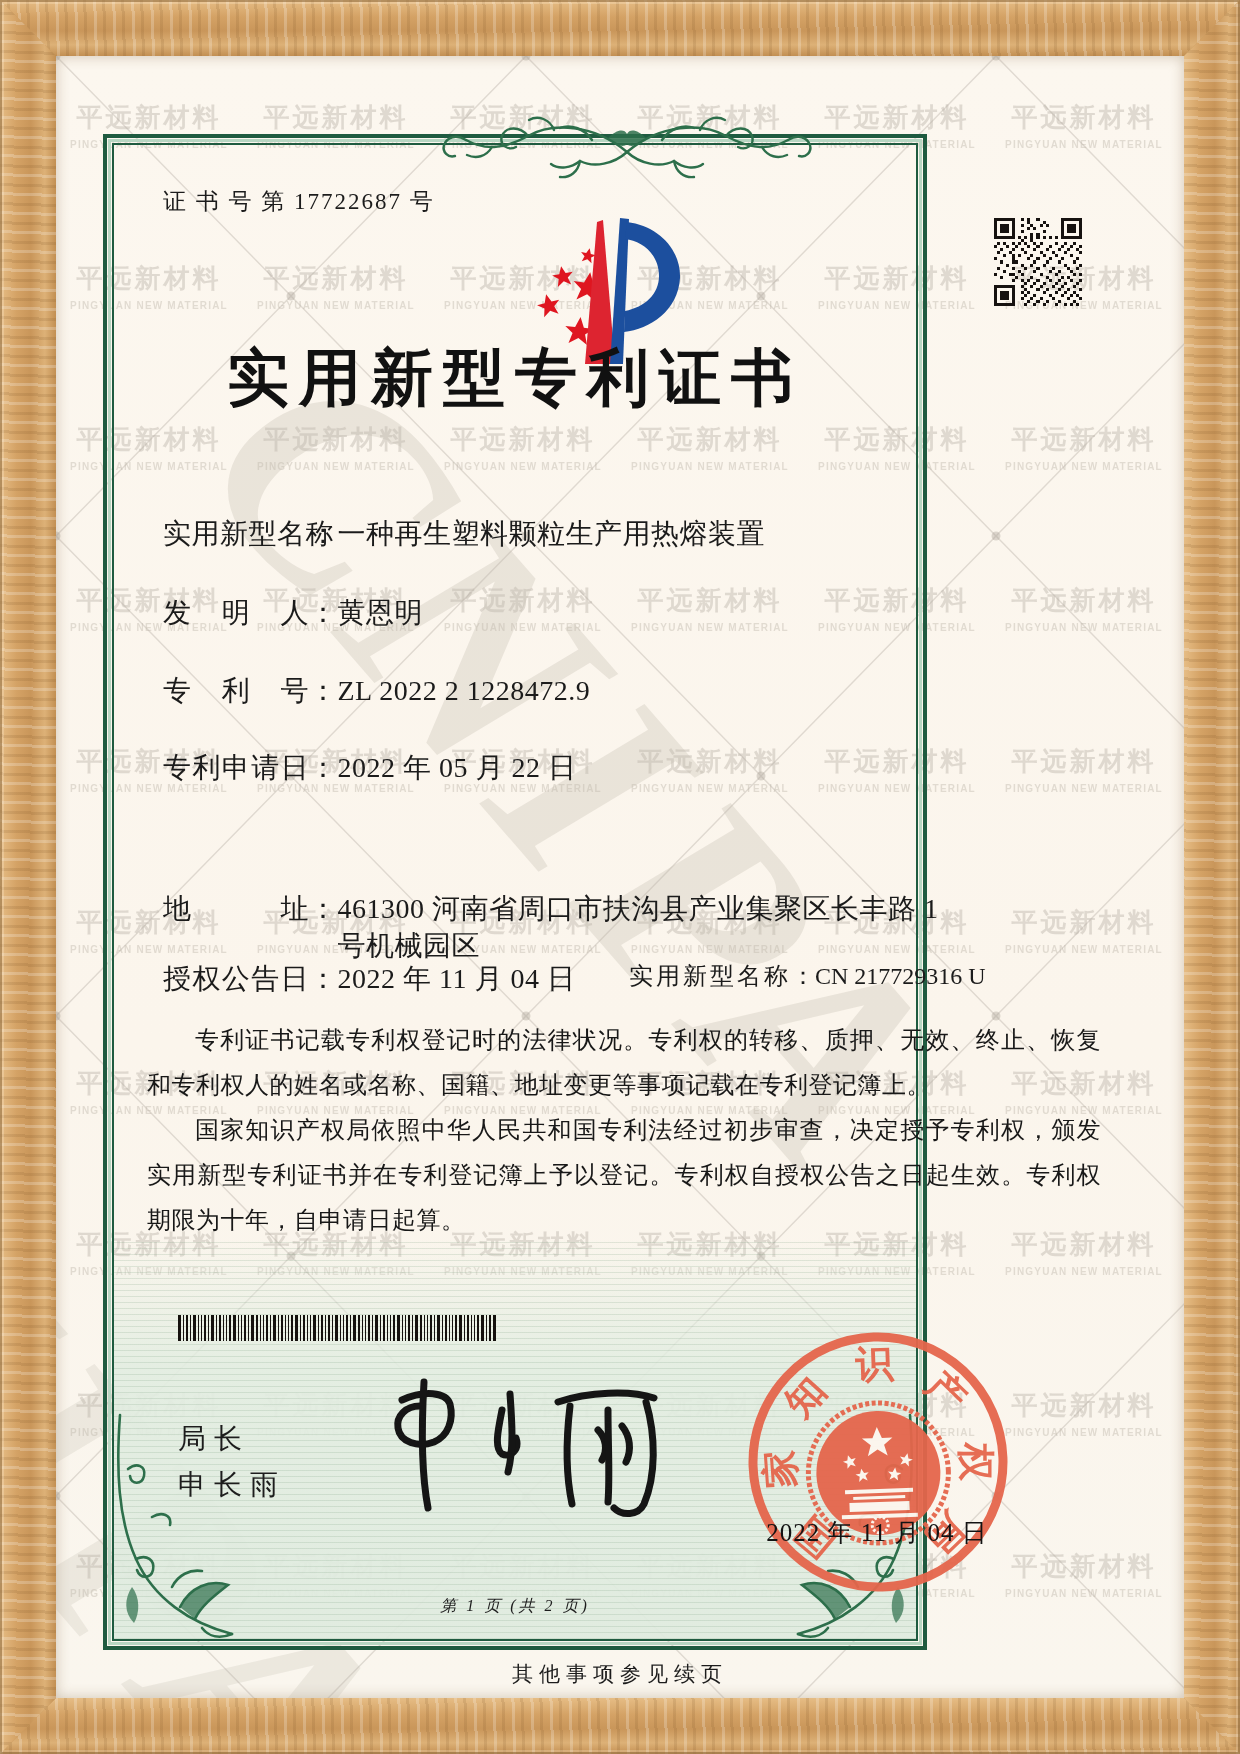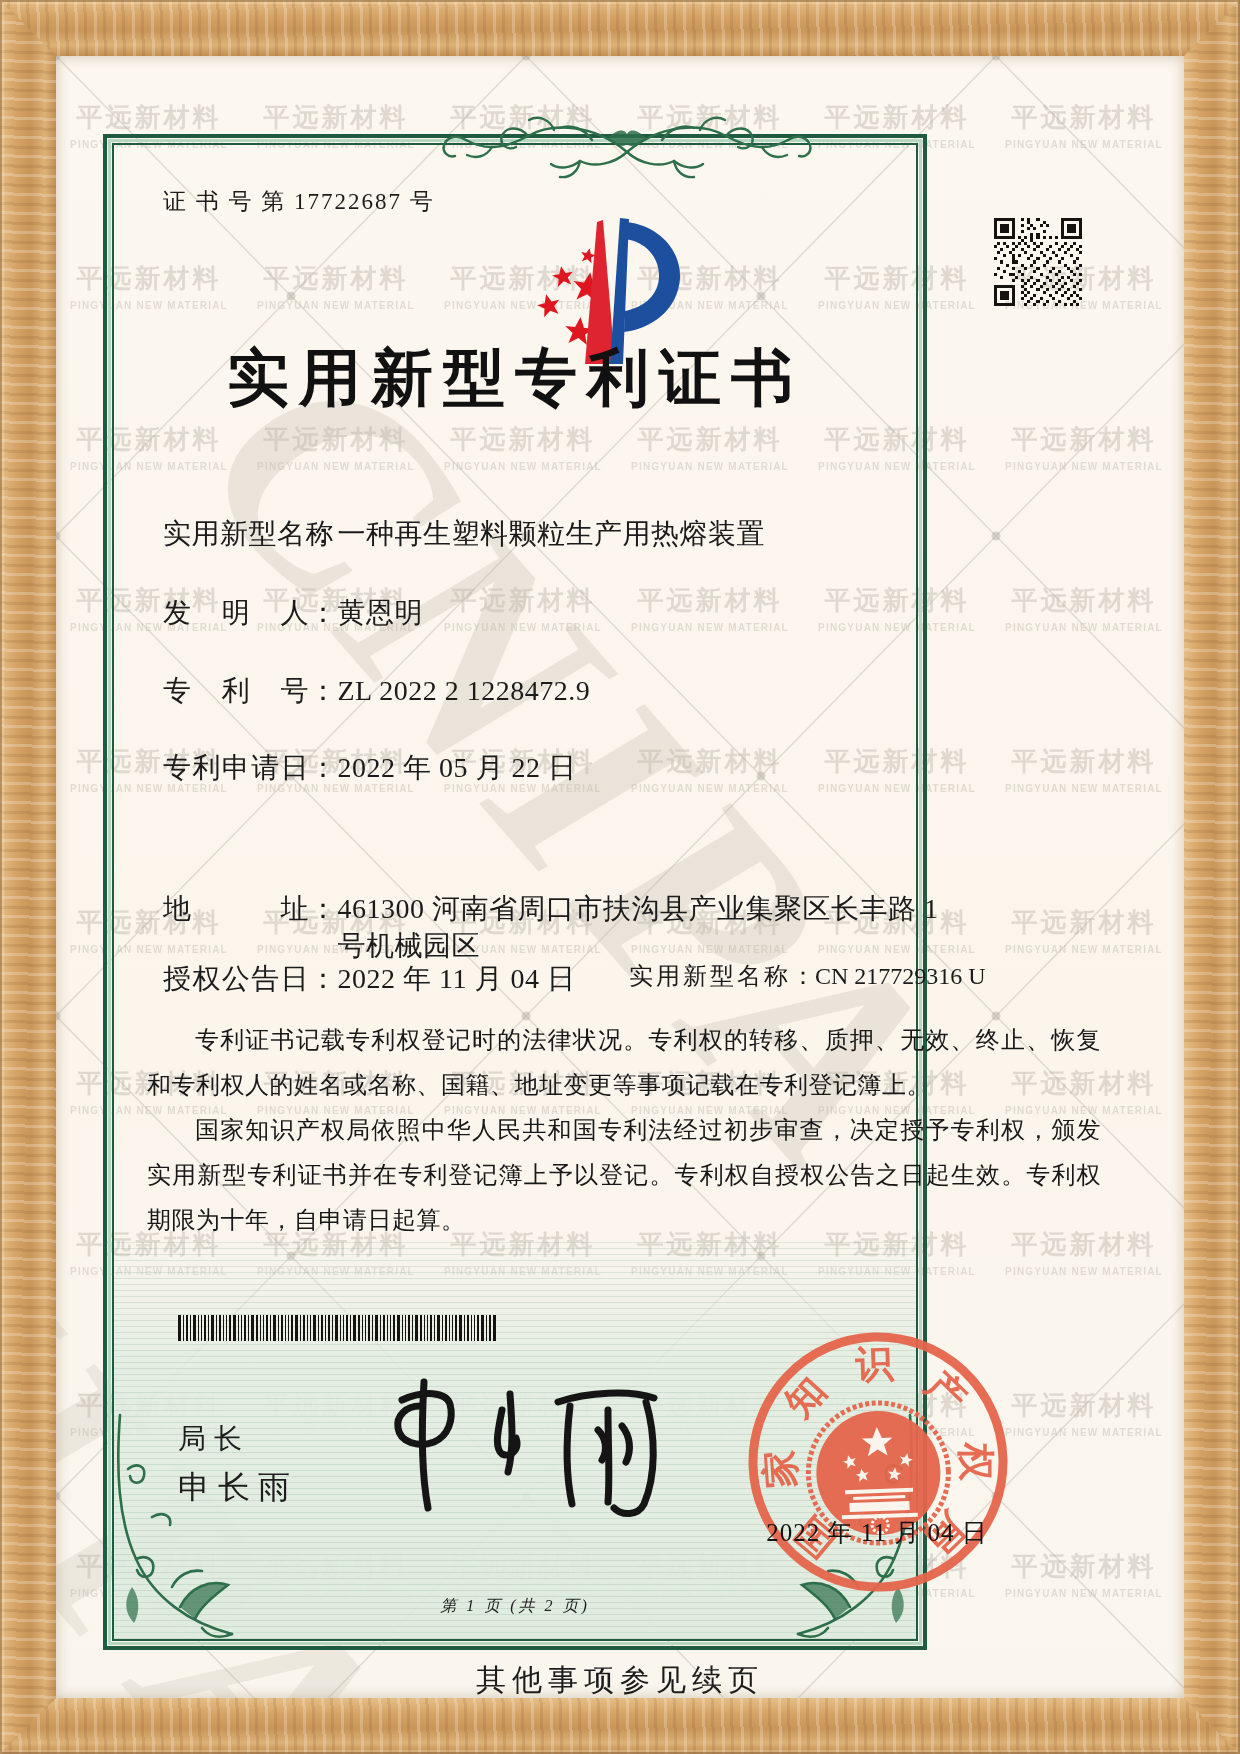--- a/index.html
+++ b/index.html
@@ -56,29 +56,29 @@
   .row{position:absolute;left:56px;font-size:28px;color:#1b1b1b;letter-spacing:.5px;white-space:nowrap;}
   .flabel{display:inline-block;width:146px;text-align:justify;text-align-last:justify;vertical-align:top;}
   .value-wrap{display:inline-block;width:612px;white-space:normal;vertical-align:top;line-height:37px;}
   .row2{position:absolute;font-size:24px;color:#1b1b1b;white-space:nowrap;}
   .g2label{letter-spacing:3px;}
   .body-text{position:absolute;left:40px;top:880px;width:954px;font-size:24px;
       line-height:45px;text-align:justify;color:#181818;}
   .body-text p{margin:0;text-indent:2em;letter-spacing:.5px;}
   .barcode{position:absolute;left:71px;top:1177px;}
   .director{position:absolute;left:71px;top:1282px;font-size:28px;letter-spacing:8px;color:#1d1d1d;}
-  .director-name{position:absolute;left:71px;top:1328px;font-size:32px;letter-spacing:8px;color:#1d1d1d;}
+  .director-name{position:absolute;left:71px;top:1328px;font-size:28px;letter-spacing:8px;color:#1d1d1d;}
   .signature{position:absolute;left:255px;top:1238px;}
   .seal{position:absolute;left:636px;top:1189px;opacity:.95;}
   .seal-date{position:absolute;left:640px;top:1378px;width:260px;text-align:center;
       font-size:25px;color:#131313;letter-spacing:1px;z-index:3;}
   .page-footer{position:absolute;left:0;right:0;top:1458px;text-align:center;
       font-size:16px;letter-spacing:3px;color:#1d1d1d;font-style:italic;}
   .continuation{position:absolute;left:0;right:0;top:1604px;text-align:center;
-      font-size:30px;letter-spacing:6px;color:#1c1c1c;z-index:2;}
+      font-size:21px;letter-spacing:6px;color:#1c1c1c;z-index:2;}
   .orn-top{position:absolute;left:325px;top:-32px;}
   .orn-corner{position:absolute;}
   .orn-br{right:3px;bottom:3px;}
   .orn-bl{left:3px;bottom:3px;transform:scaleX(-1);}
 </style>
 </head>
 <body>
 
 <div class="frame frame-top"></div>
 <div class="frame frame-bottom"></div>

